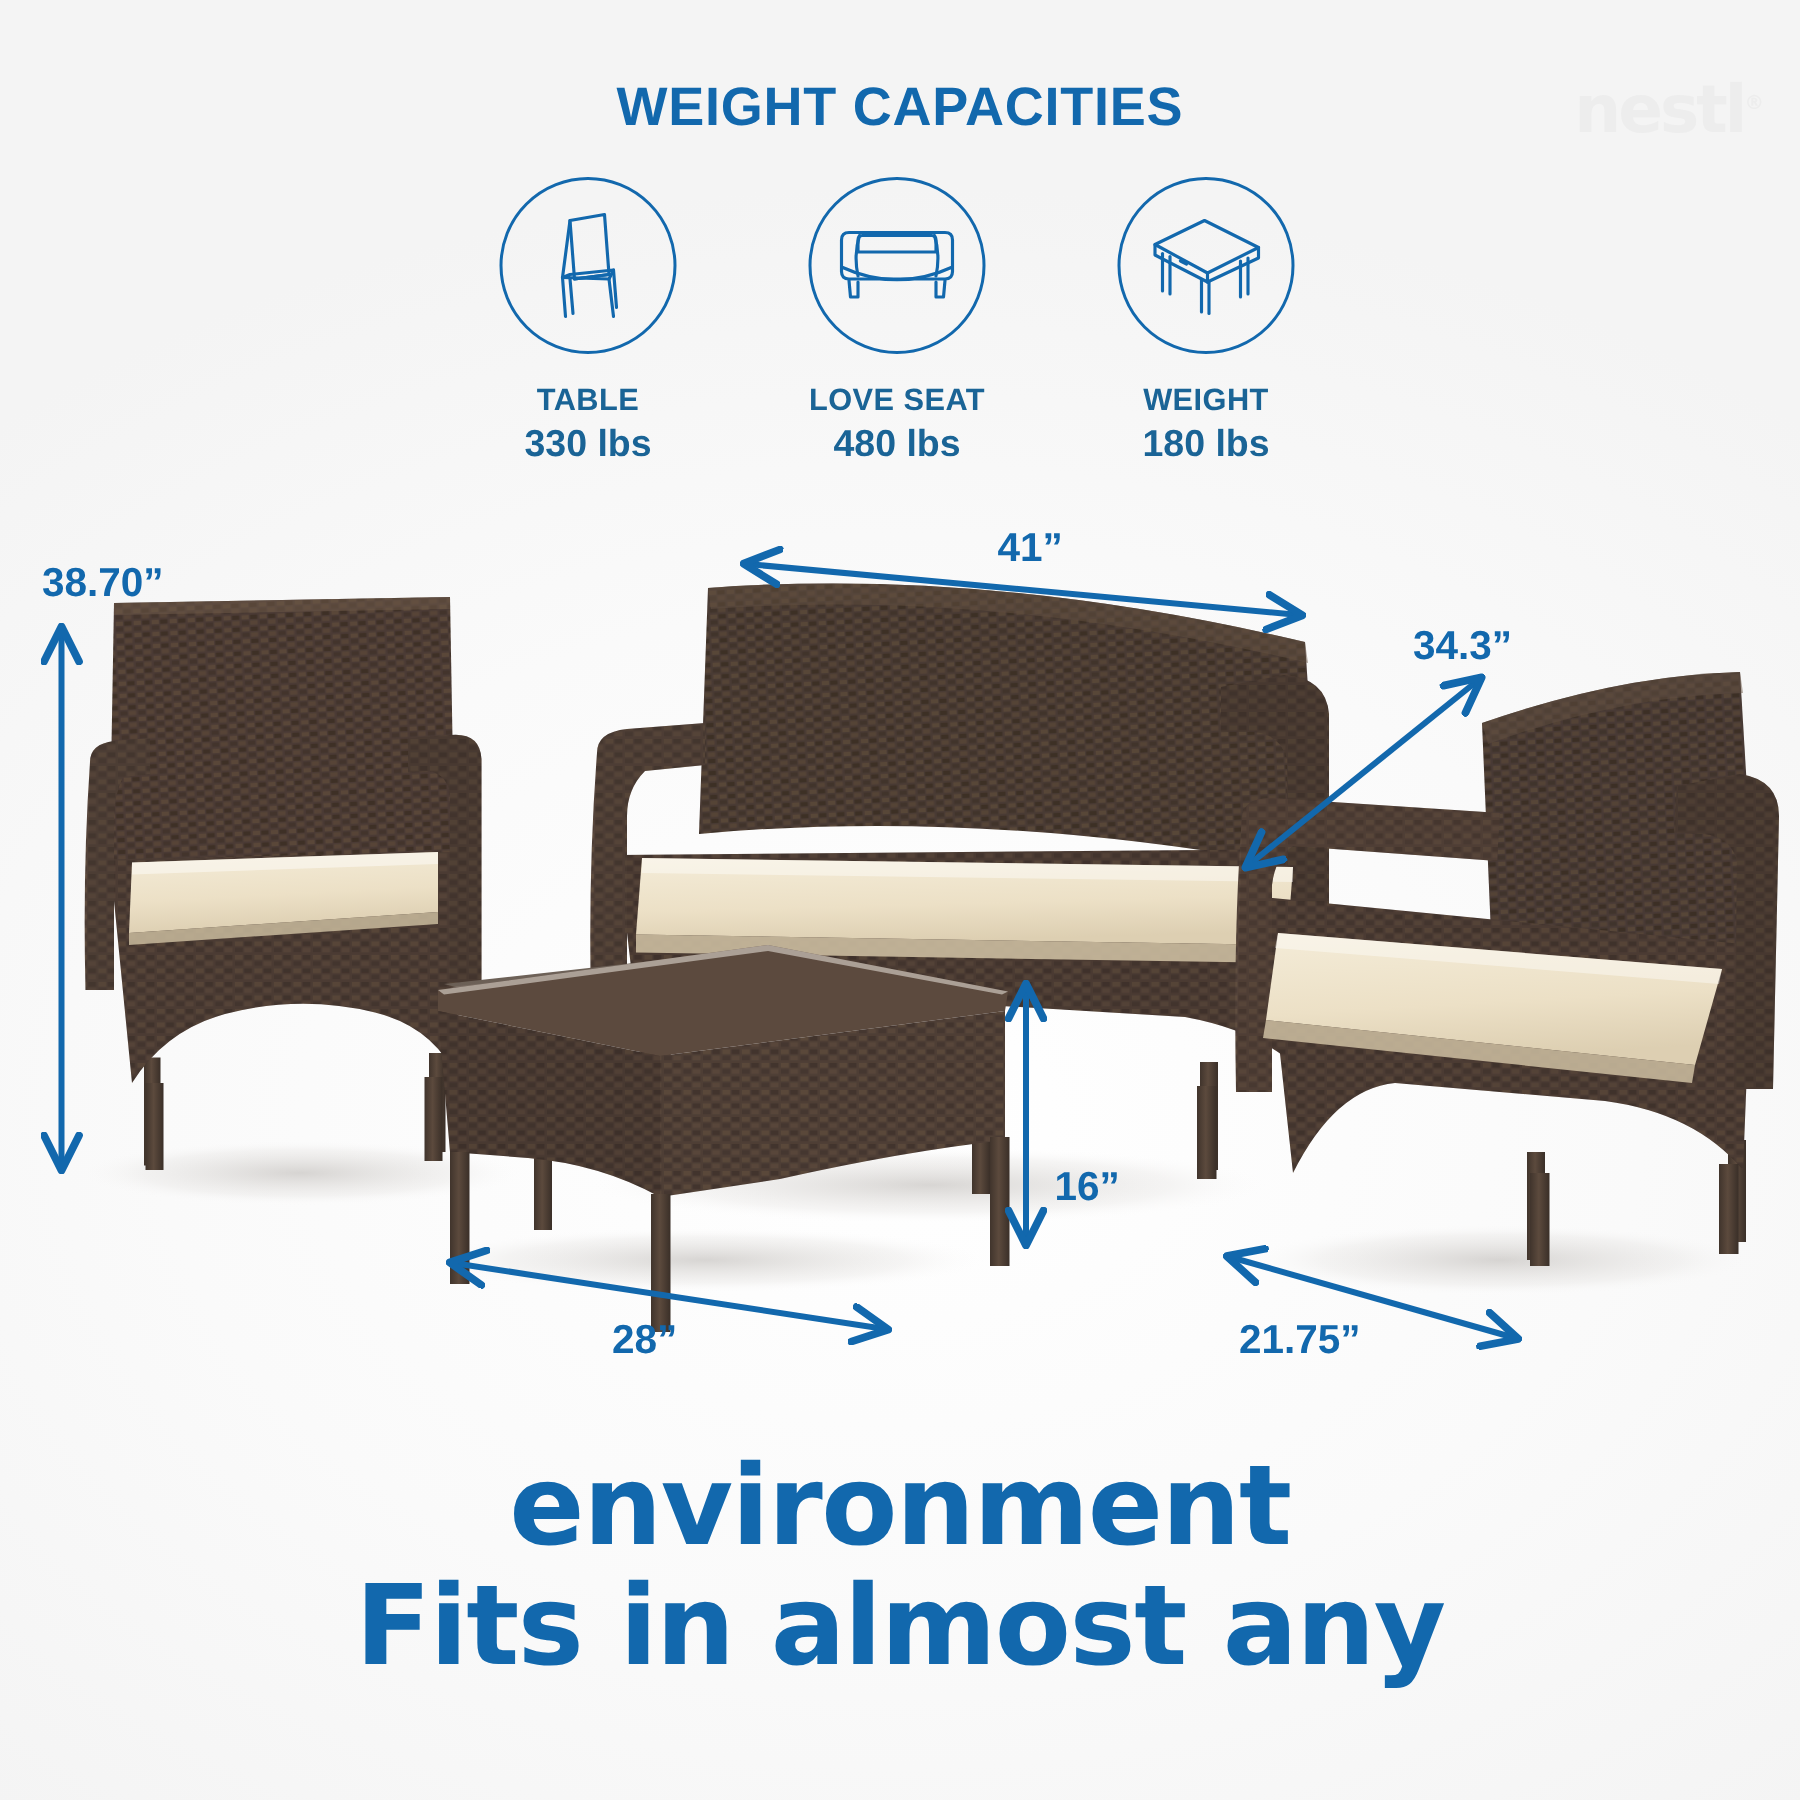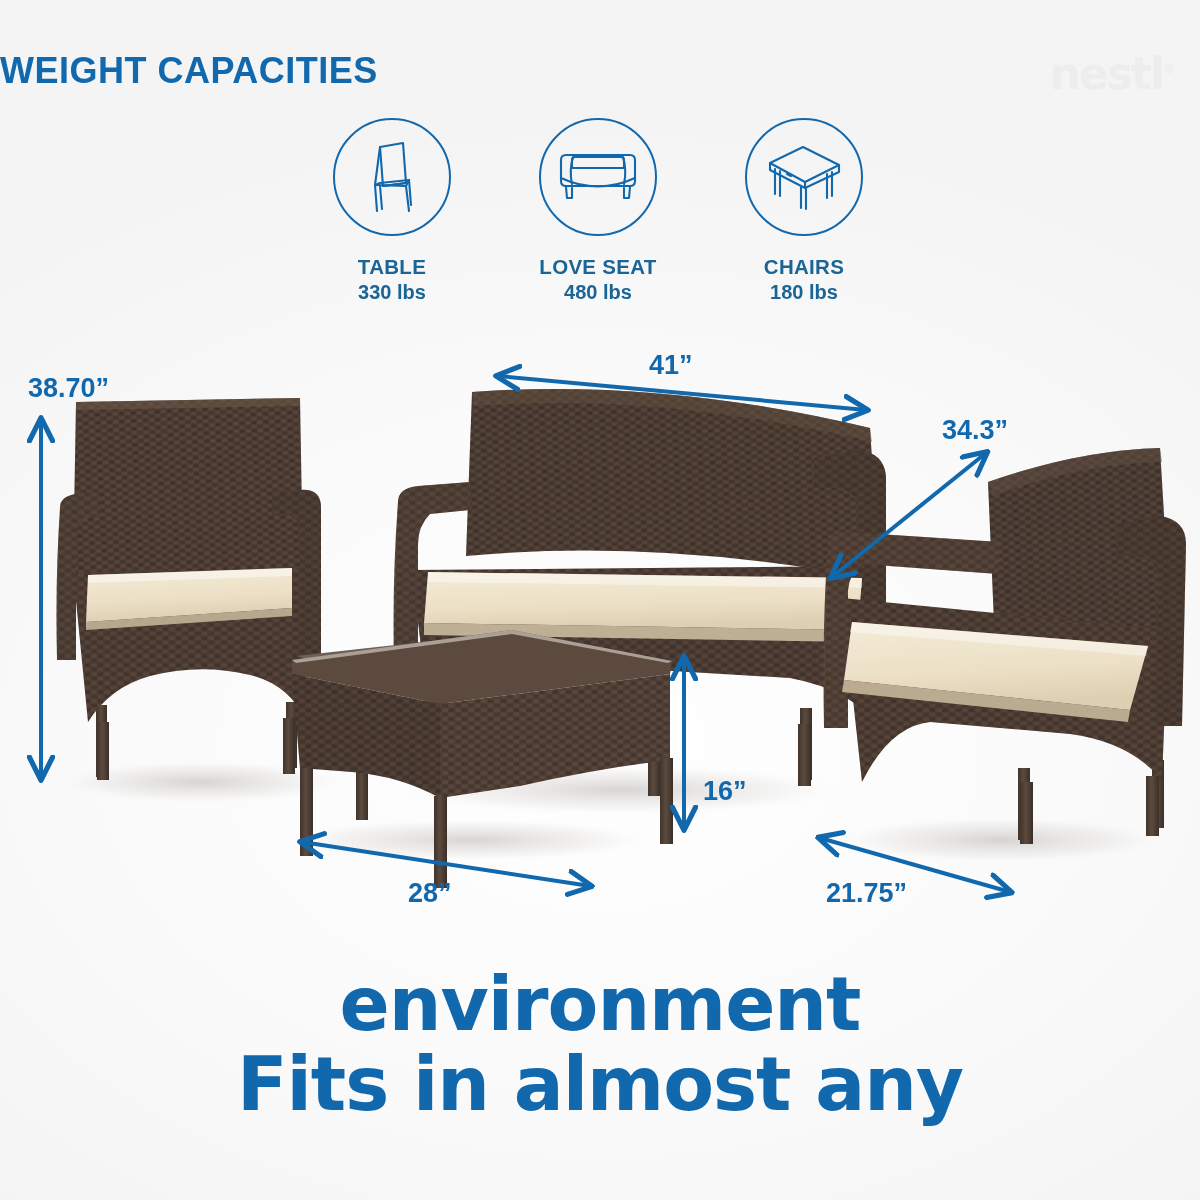--- a/index.html
+++ b/index.html
@@ -12,20 +12,21 @@
   }
   #stage {
     position: relative;
     width: 1200px; height: 1200px;
     background: radial-gradient(ellipse 900px 620px at 50% 62%, #ffffff 0%, #fafafa 55%, #f4f4f4 100%);
   }
 
   
   .title {
     position:absolute; left:0; top:50px; width:1200px;
+    text-align:center;
     font-size:36px; font-weight:bold; letter-spacing:0.5px;
     color:#1268ad;
   }
   .brand {
     position:absolute; right:24px; top:48px;
     font-size:44px; font-weight:bold; letter-spacing:-2px;
     color:#ededed;
     font-family:"DejaVu Sans", sans-serif;
   }
   .brand sup { font-size:13px; vertical-align: super; letter-spacing:0; }
@@ -36,21 +37,21 @@
   .cap.c0 { left:-8px; }
   .cap.c1 { left:198px; }
   .cap.c2 { left:404px; }
   .cap .ring {
     width:118px; height:118px; border-radius:50%;
     border:2.5px solid #1268ad;
     margin:0 auto 18px auto;
     display:flex; align-items:center; justify-content:center;
   }
   .cap .lbl { font-size:20.5px; font-weight:bold; color:#1a6496; line-height:1.28; letter-spacing:0.3px;}
-  .cap .val { font-size:20px; font-weight:bold; color:#1a6496; line-height:1.28; }
+  .cap .val { font-size:25px; font-weight:bold; color:#1a6496; line-height:1.28; }
 
   
   #art { position:absolute; left:0; top:330px; width:1200px; height:620px; }
   #dims { position:absolute; left:0; top:330px; width:1200px; height:620px; }
 
   .dimlabel {
     position:absolute;
     font-size:27px; font-weight:bold; color:#1268ad;
     white-space:nowrap;
   }
@@ -119,21 +120,21 @@
           <path d="M76 23 L76 30 L42 46"></path>
           <path d="M12 27 L12 52"></path>
           <path d="M17 29 L17 54"></path>
           <path d="M38 45 L38 66"></path>
           <path d="M43 46 L43 67"></path>
           <path d="M64 32 L64 56"></path>
           <path d="M69 30 L69 54"></path>
           <path d="M24 32 L28 34"></path>
         </svg>
       </div>
-      <div class="lbl">CHAIRS</div>
+      <div class="lbl">WEIGHT</div>
       <div class="val">180 lbs</div>
     </div>
   </div>
 
   <svg id="art" viewBox="0 0 1200 620">
     <defs>
       <pattern id="weave" width="13" height="9" patternUnits="userSpaceOnUse">
         <rect width="13" height="9" fill="#54433a"></rect>
         <rect x="0.6" y="0.6" width="5.2" height="3.1" fill="#63503f" opacity="0.85"></rect>
         <rect x="6.8" y="0.6" width="5.2" height="3.1" fill="#463830" opacity="0.9"></rect>
@@ -290,21 +291,21 @@
     <line x1="832" y1="247" x2="986" y2="123" stroke="#1268ad" stroke-width="4" marker-start="url(#ah)" marker-end="url(#ah)"></line>
 
     <line x1="684" y1="328" x2="684" y2="498" stroke="#1268ad" stroke-width="4" marker-start="url(#ah)" marker-end="url(#ah)"></line>
 
     <line x1="302" y1="512" x2="590" y2="556" stroke="#1268ad" stroke-width="4" marker-start="url(#ah)" marker-end="url(#ah)"></line>
 
     <line x1="820" y1="508" x2="1010" y2="562" stroke="#1268ad" stroke-width="4" marker-start="url(#ah)" marker-end="url(#ah)"></line>
   </svg>
 
   <div class="dimlabel" style="left:28px; top:373px;">38.70”</div>
-  <div class="dimlabel" style="left:649px; top:350px;">41”</div>
+  <div class="dimlabel" style="left:665px; top:350px;">41”</div>
   <div class="dimlabel" style="left:942px; top:415px;">34.3”</div>
   <div class="dimlabel" style="left:703px; top:776px;text-align:right;">16”</div>
   <div class="dimlabel" style="left:392px; top:878px;margin-left:16px;">28”</div>
   <div class="dimlabel" style="left:826px; top:878px;">21.75”</div>
 
   <div class="tagline">
     <div>environment</div>
     <div>Fits in almost any</div>
   </div>
 

